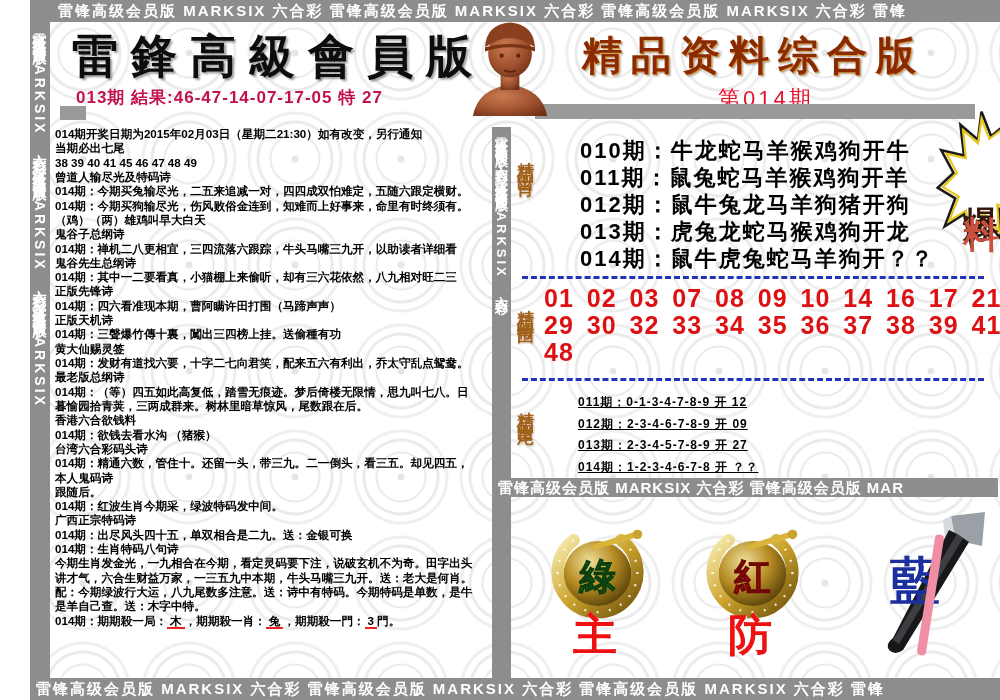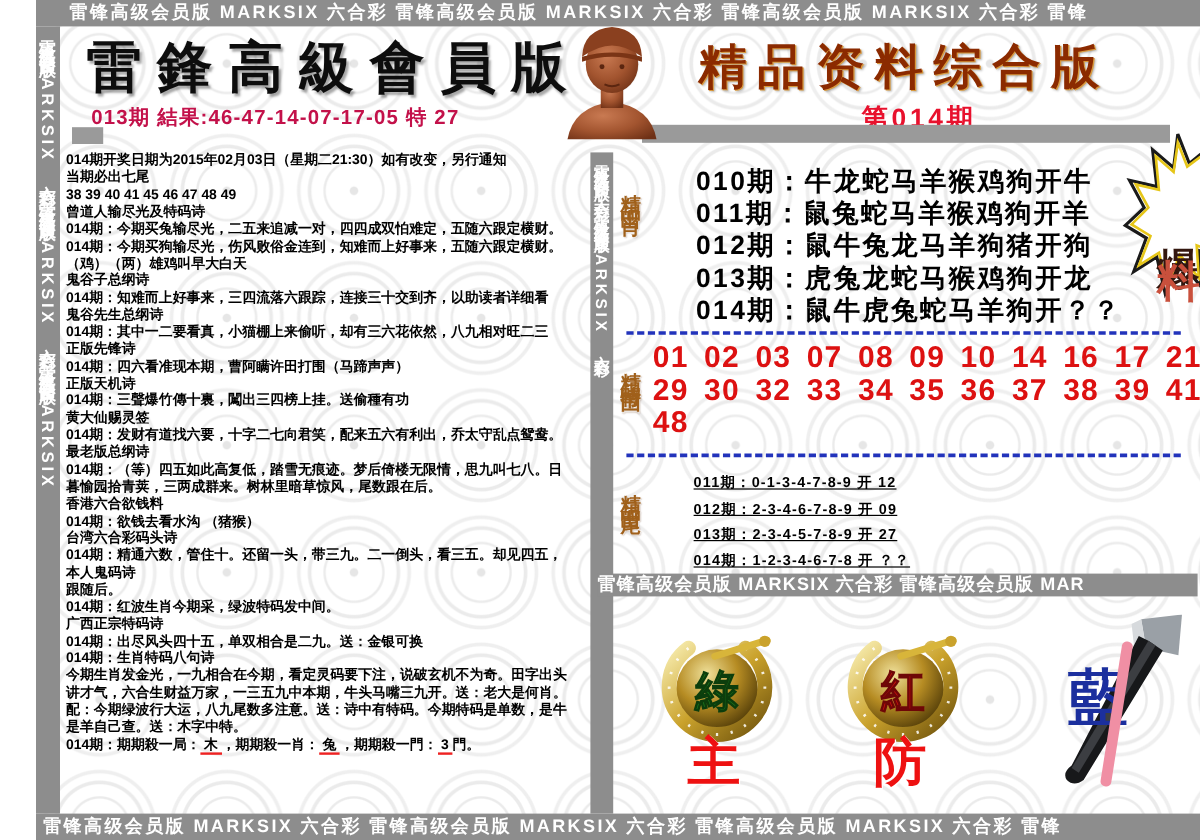--- a/index.html
+++ b/index.html
@@ -17,21 +17,21 @@
   .strip-bottom{left:0;top:678px;width:1000px;height:22px;font-size:15px;line-height:22px;letter-spacing:2px;padding-left:6px;box-sizing:border-box;}
   .strip-v{writing-mode:vertical-rl;text-orientation:mixed;font-size:14px;letter-spacing:3px;}
   .strip-left{left:0;top:22px;width:20px;height:656px;line-height:20px;}
   .strip-right{left:980px;top:22px;width:20px;height:656px;line-height:20px;z-index:1;}
   .strip-mid{left:462px;top:127px;width:19px;height:551px;line-height:19px;font-size:13px;}
   .band-mid{left:468px;top:478px;width:500px;height:19px;font-size:15px;line-height:19px;letter-spacing:1px;}
   
   .hdr-title{left:42px;top:26px;font-family:"DejaVu Serif",serif;font-size:46px;font-weight:900;color:#0d0d0d;letter-spacing:13px;text-shadow:2px 2px 2px rgba(0,0,0,0.35);}
   .hdr-result{left:46px;top:86px;font-size:17px;font-weight:bold;color:#c3114a;letter-spacing:1px;}
   .hdr-right{left:552px;top:28px;font-family:"DejaVu Serif",serif;font-size:40px;font-weight:900;color:#8b2a00;letter-spacing:9px;text-shadow:1px 1px 0 #d99a3e,2px 2px 2px rgba(0,0,0,0.3);}
-  .hdr-issue{left:688px;top:84px;font-size:22px;font-weight:700;color:#e8112d;letter-spacing:3px;}
+  .hdr-issue{left:688px;top:84px;font-size:22px;font-weight:400;color:#e8112d;letter-spacing:3px;}
   .gray-block-l{left:30px;top:106px;width:26px;height:14px;background:#9a9a9a;}
   .gray-block-r{left:505px;top:104px;width:440px;height:15px;background:#9a9a9a;}
   
   .left-col{left:25px;top:127px;width:440px;color:#000;font-size:11.6px;line-height:14.32px;font-weight:600;white-space:nowrap;}
   .kill-underline{border-bottom:2px solid #ee2222;padding:0 3px;}
   
   .v-label{writing-mode:vertical-rl;text-orientation:upright;font-weight:900;color:#a0601a;font-size:17px;letter-spacing:6px;text-shadow:1px 1px 0 rgba(255,255,255,0.7),1px 1px 1px rgba(90,40,0,0.5);}
   .xiao-label{left:484px;top:148px;}
   .xiao-rows{left:550px;top:137px;font-size:22px;font-weight:800;line-height:27px;color:#000;letter-spacing:2px;white-space:nowrap;}
   .dash{border-top:3px dashed #2233bb;height:0;}
@@ -96,24 +96,24 @@
     </svg>
   </div>
 
   <div class="abs left-col">
     <div>
         <div>014期开奖日期为2015年02月03日（星期二21:30）如有改变，另行通知</div>
         <div>当期必出七尾</div>
         <div>38 39 40 41 45 46 47 48 49</div>
         <div>曾道人输尽光及特码诗</div>
         <div>014期：今期买兔输尽光，二五来追减一对，四四成双怕难定，五随六跟定横财。</div>
-        <div>014期：今期买狗输尽光，伤风败俗金连到，知难而上好事来，五随六跟定横财。</div>
+        <div>014期：今期买狗输尽光，伤风败俗金连到，知难而上好事来，命里有时终须有。</div>
         <div>（鸡）（两）雄鸡叫早大白天</div>
         <div>鬼谷子总纲诗</div>
-        <div>014期：知难而上好事来，三四流落六跟踪，连接三十交到齐，以助读者详细看</div>
+        <div>014期：禅机二八更相宜，三四流落六跟踪，牛头马嘴三九开，以助读者详细看</div>
         <div>鬼谷先生总纲诗</div>
         <div>014期：其中一二要看真，小猫棚上来偷听，却有三六花依然，八九相对旺二三</div>
         <div>正版先锋诗</div>
         <div>014期：四六看准现本期，曹阿瞒许田打围（马蹄声声）</div>
         <div>正版天机诗</div>
         <div>014期：三聲爆竹傳十裏，闖出三四榜上挂。送偷種有功</div>
         <div>黄大仙赐灵签</div>
         <div>014期：发财有道找六要，十字二七向君笑，配来五六有利出，乔太守乱点鸳鸯。</div>
         <div>最老版总纲诗</div>
         <div>014期：（等）四五如此高复低，踏雪无痕迹。梦后倚楼无限情，思九叫七八。日</div>

